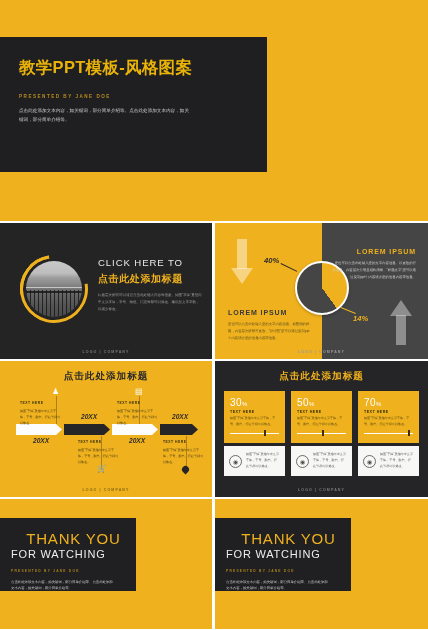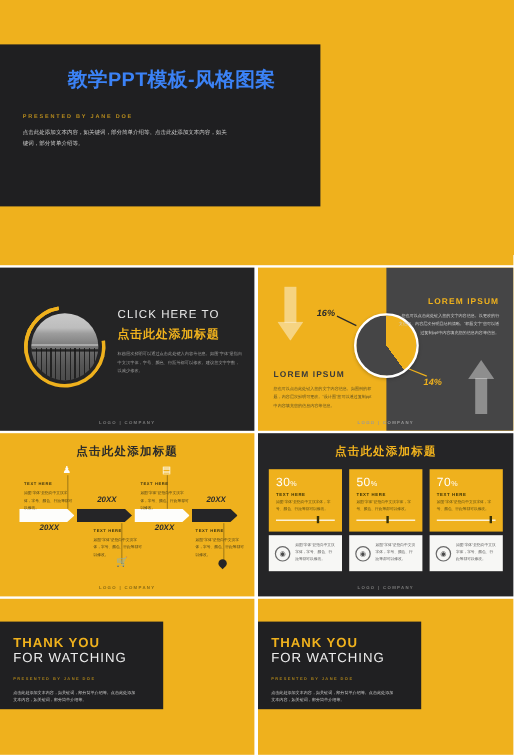--- a/index.html
+++ b/index.html
@@ -34,22 +34,22 @@
     width: 428px; height: 221px;
     background: #efb11d;
   }
   #slide1 .panel {
     position: absolute; left: 0; top: 37px;
     width: 267px; height: 135px;
     background: #1f1f21;
     padding: 20px 0 0 19px;
   }
   #slide1 .t1 {
-    color: #3b82f6; font-size: 16.5px; font-weight: bold;
-    letter-spacing: 0.3px; line-height: 1.25; white-space: nowrap; text-align: center;
+    color: #eab308; font-size: 16.5px; font-weight: bold;
+    letter-spacing: 0.3px; line-height: 1.25; white-space: nowrap;
   }
   #slide1 .t2 {
     color: #efb11d; font-size: 18px; font-weight: bold;
     letter-spacing: 1.2px; line-height: 1.3; margin-top: 3px; white-space: nowrap;
   }
   #slide1 .pres {
     color: #b98d1d; font-size: 4.6px; font-weight: bold;
     letter-spacing: 1.5px; margin-top: 16px;
   }
   #slide1 .body {
@@ -259,22 +259,22 @@
   #slide5 .bot .bp { font-size: 3.1px; line-height: 1.85; color: #5a5a5a; }
 
   
   .thanks { width: 212px; height: 130px; background: #efb11d; }
   .thanks.r { width: 213px; }
   .thanks .panel {
     position: absolute; left: 0; top: 19px; width: 136px; height: 73px;
     background: #202022; padding: 12px 0 0 11px;
   }
   .thanks .ty {
-    color: #efb11d; font-size: 11px; font-weight: 700; letter-spacing: 0.8px;
-    line-height: 1.22; white-space: nowrap;
+    color: #efb11d; font-size: 15px; font-weight: 400; letter-spacing: 0.8px;
+    line-height: 1.22; white-space: nowrap; text-align: center;
   }
   .thanks .fw {
     color: #ededed; font-size: 11px; font-weight: 300; letter-spacing: 0.8px;
     line-height: 1.22; white-space: nowrap;
   }
   .thanks .pres {
     color: #a8801a; font-size: 3.3px; font-weight: bold;
     letter-spacing: 1.2px; margin-top: 7px;
   }
   .thanks .body {
@@ -329,21 +329,21 @@
       <div class="arrow-up">
         <div class="stem"></div>
           <div class="head"></div>
       </div>
 
       <div class="pie-box">
         <div class="pie"></div>
       </div>
       <div class="lead-40"></div>
       <div class="lead-60"></div>
-      <div class="lbl-40">16%</div>
+      <div class="lbl-40">40%</div>
       <div class="lbl-60">14%</div>
 
       <div class="blk-left">
         <div class="li-h">LOREM IPSUM</div>
         <div class="li-p">您也可以点击此处键入您的文字内容信息。如图例的标题，内容层次鲜明可更改。“设计图”您可以通过复制ppt中内容填充您的信息内容等信息。</div>
       </div>
       <div class="blk-right">
         <div class="li-h">LOREM IPSUM</div>
         <div class="li-p">您也可以点击此处键入您的文字内容信息。以更改的行文信息。内容层次分明且结构清晰。“标题文字”您可以通过复制ppt中内容填充您的信息内容等信息。</div>
       </div>

